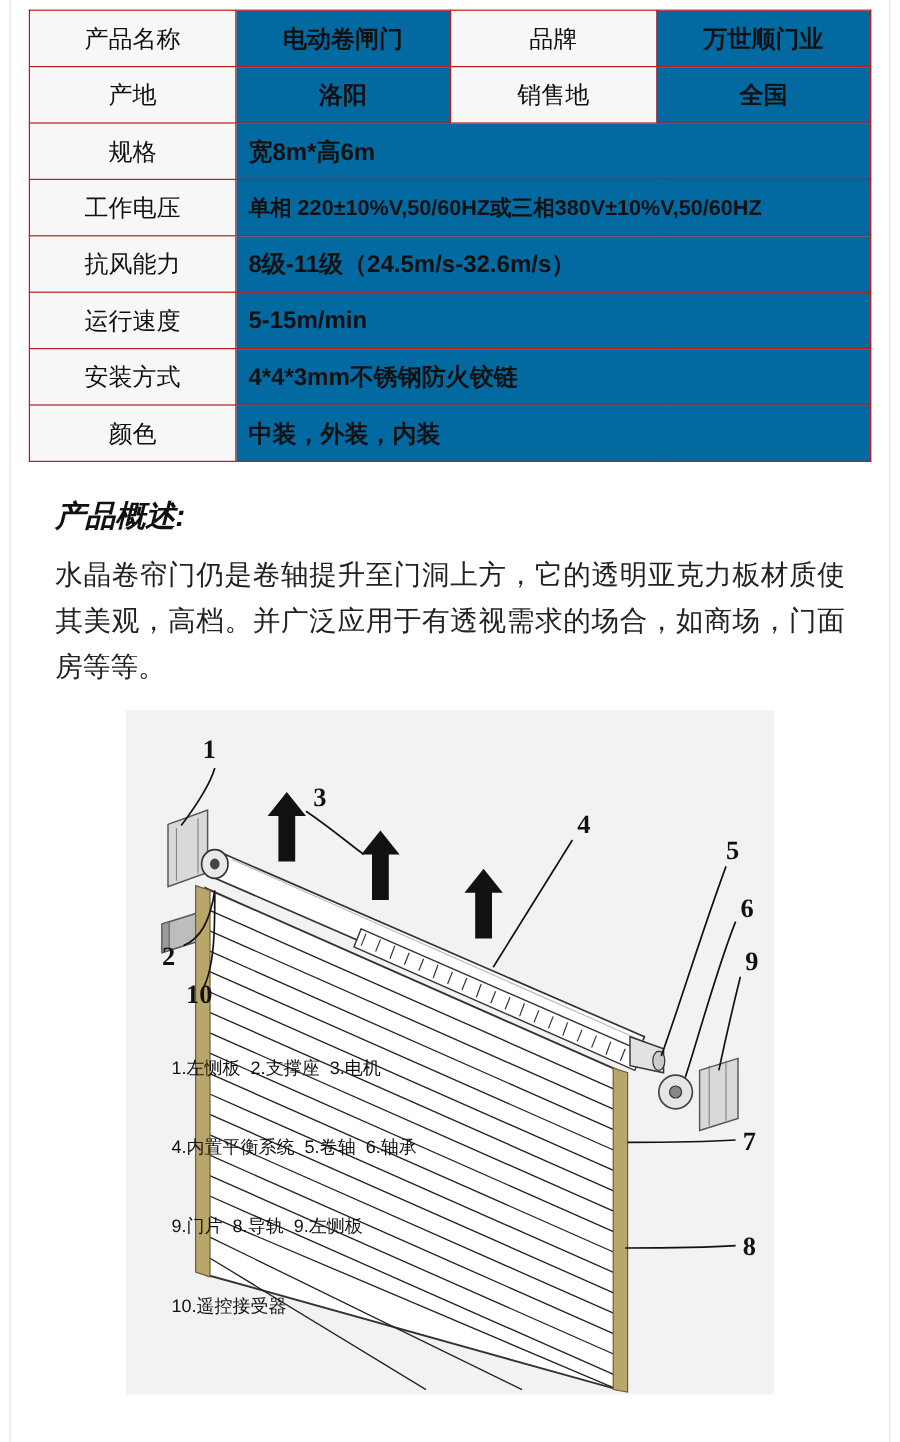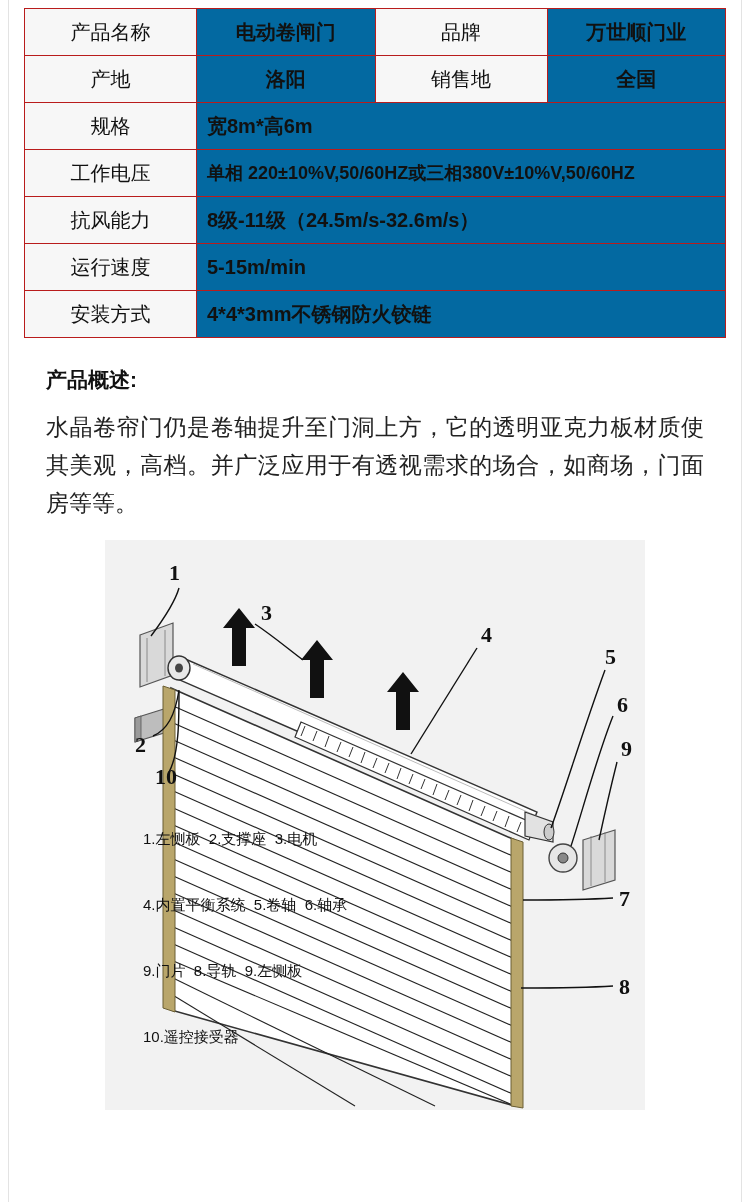--- a/index.html
+++ b/index.html
@@ -56,25 +56,26 @@
   .value-left.small {
     font-size: 18px;
   }
   .desc-block {
     width: 702px;
     margin: 0 auto;
     box-sizing: border-box;
     padding: 28px 0 0 0;
   }
   .desc-title {
-    font-size: 21px;
+    font-size: 25px;
     font-weight: bold;
     color: #111;
     padding-left: 22px;
     margin-bottom: 14px;
+    font-style: italic;
   }
   .desc-text {
     font-size: 23px;
     line-height: 38px;
     color: #222;
     padding: 0 22px 0 22px;
     text-align: justify;
   }
   .figure-wrap {
     width: 540px;
@@ -142,20 +143,24 @@
         <td class="label-cell">抗风能力</td>
         <td class="value-cell value-left" colspan="3">8级-11级（24.5m/s-32.6m/s）</td>
       </tr>
       <tr>
         <td class="label-cell">运行速度</td>
         <td class="value-cell value-left" colspan="3">5-15m/min</td>
       </tr>
       <tr>
         <td class="label-cell">安装方式</td>
         <td class="value-cell value-left" colspan="3">4*4*3mm不锈钢防火铰链</td>
+      </tr>
+      <tr>
+        <td class="label-cell">颜色</td>
+        <td class="value-cell value-left" colspan="3">中装，外装，内装</td>
       </tr>
     </tbody>
   </table>
 
   <div class="desc-block">
     <div class="desc-title">产品概述:</div>
     <div class="desc-text">水晶卷帘门仍是卷轴提升至门洞上方，它的透明亚克力板材质使其美观，高档。并广泛应用于有透视需求的场合，如商场，门面房等等。</div>
 
     <div class="figure-wrap">
       <svg class="figure-svg" viewBox="0 0 540 570" xmlns="http://www.w3.org/2000/svg">

